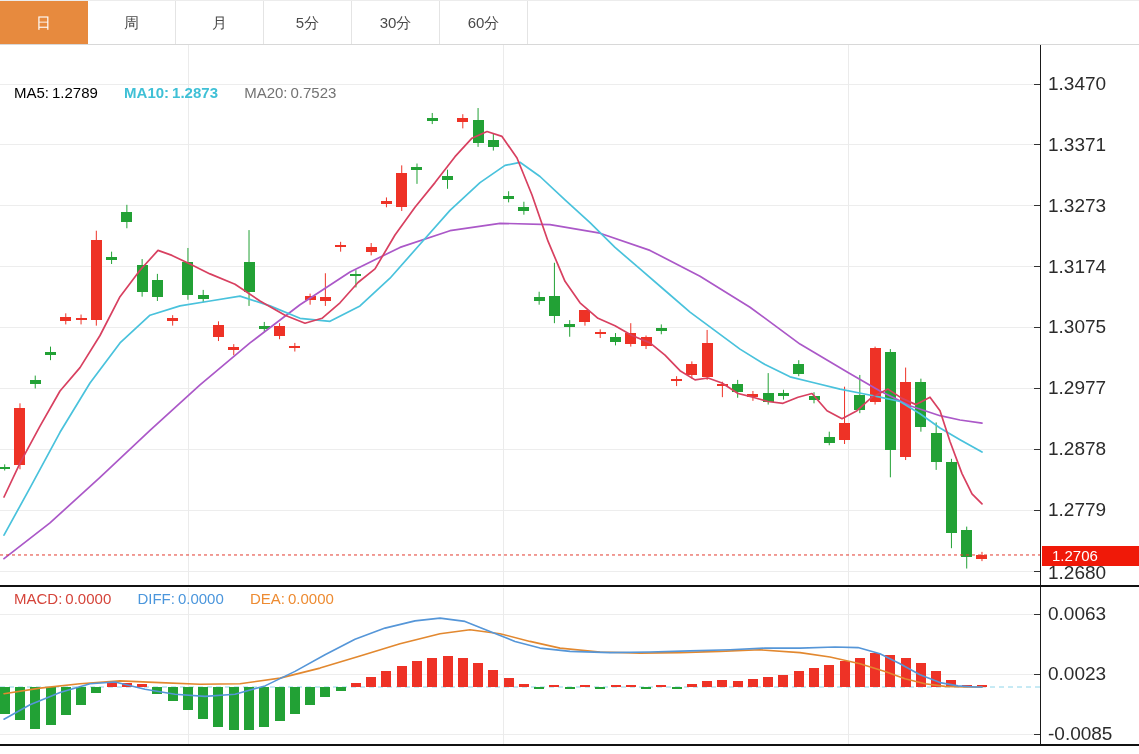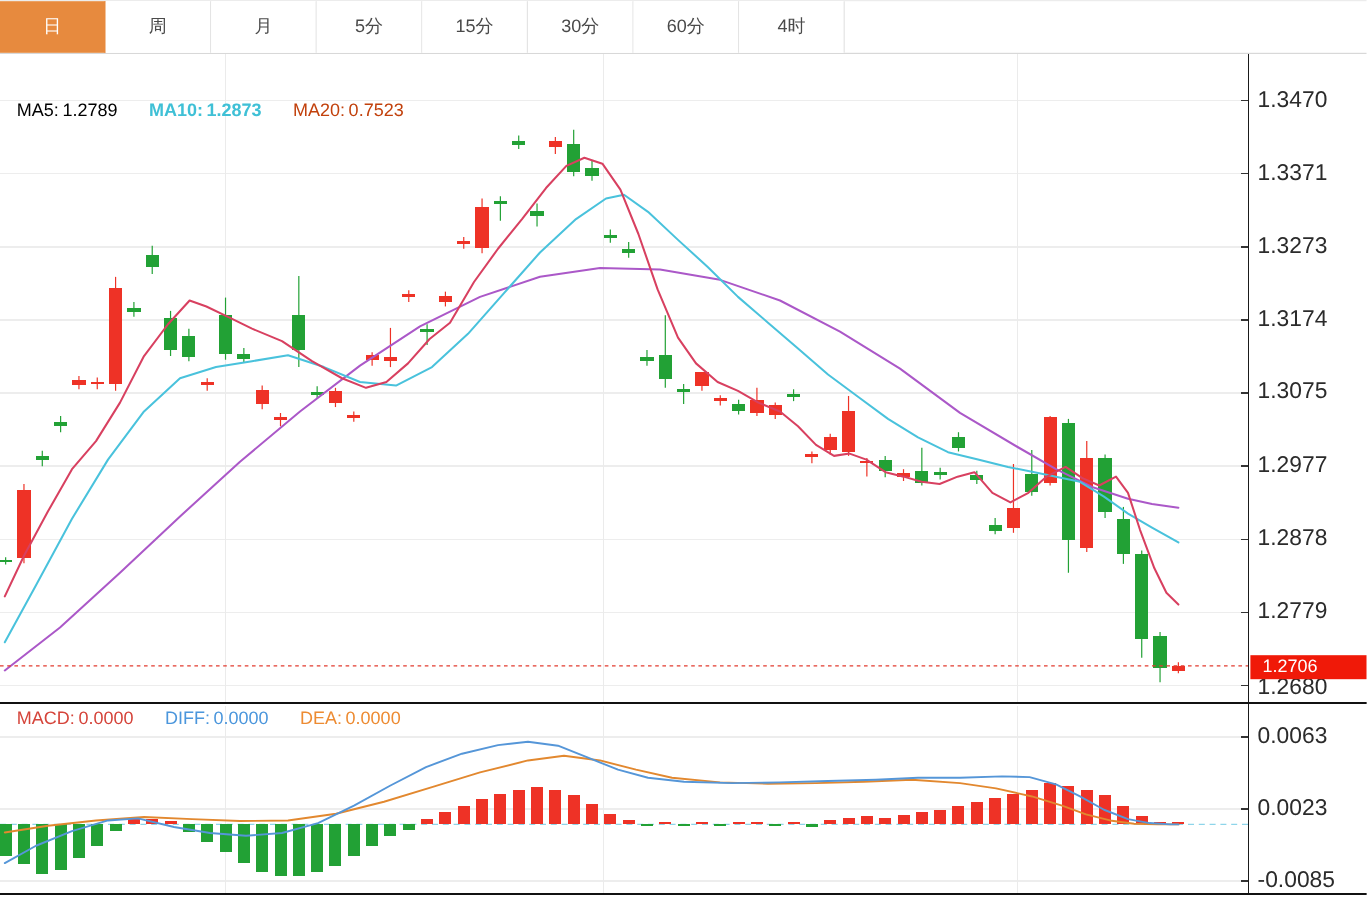--- a/index.html
+++ b/index.html
@@ -15,21 +15,21 @@
   .tab.active{background:#e78a3e;color:#fff;border-right-color:#e78a3e;}
   
   .row{position:absolute;left:14px;z-index:6;font-size:15px;white-space:nowrap;pointer-events:none;}
   .row .lbl{margin-right:3px;}
   .row .val{margin-right:22px;}
   .quote-row{top:56px;}
   .quote-row .lbl{color:#333;}
   .quote-row .val{color:#e2483d;}
   .ma-row{top:84px;}
   .macd-row{top:590px;}
-  .c-ma5{color:#000000;}  .c-ma10{color:#3fc0d6;font-weight:bold;}  .c-ma20{color:#c2410c;}
+  .c-ma5{color:#000000;}  .c-ma10{color:#3fc0d6;font-weight:bold;}  .c-ma20{color:#737373;}
   .c-macd{color:#d5443a;} .c-diff{color:#4b96dc;}  .c-dea{color:#ed8b32;text-align:right;}
   
   .tick{position:absolute;left:1048px;font-size:19px;color:#2b2b2b;z-index:4;line-height:20px;pointer-events:none;}
   .badge{position:absolute;left:1042px;top:546px;width:97px;box-sizing:border-box;
          background:#f01908;color:#fff;font-size:15px;line-height:20px;height:20px;
          padding:0 0 0 10px;z-index:6;pointer-events:none;}
 </style>
 </head>
 <body>
 
@@ -273,24 +273,22 @@
         <line x1="0" y1="586" x2="1139" y2="586" stroke="#111" stroke-width="1.6" shape-rendering="crispEdges"></line>
         <line x1="0" y1="745" x2="1139" y2="745" stroke="#111" stroke-width="1.6" shape-rendering="crispEdges"></line>
       </svg>
   </div>
 
   <div class="tabbar">
     <div class="tab active">日</div>
     <div class="tab">周</div>
     <div class="tab">月</div>
     <div class="tab">5分</div>
-    <div class="tab">15分</div>
     <div class="tab">30分</div>
     <div class="tab">60分</div>
-    <div class="tab">4时</div>
   </div>
 
 
   <div class="row ma-row">
     <span class="lbl c-ma5">MA5:</span><span class="val c-ma5">1.2789</span>
     <span class="lbl c-ma10">MA10:</span><span class="val c-ma10">1.2873</span>
     <span class="lbl c-ma20">MA20:</span><span class="val c-ma20">0.7523</span>
   </div>
 
   <div class="row macd-row">

